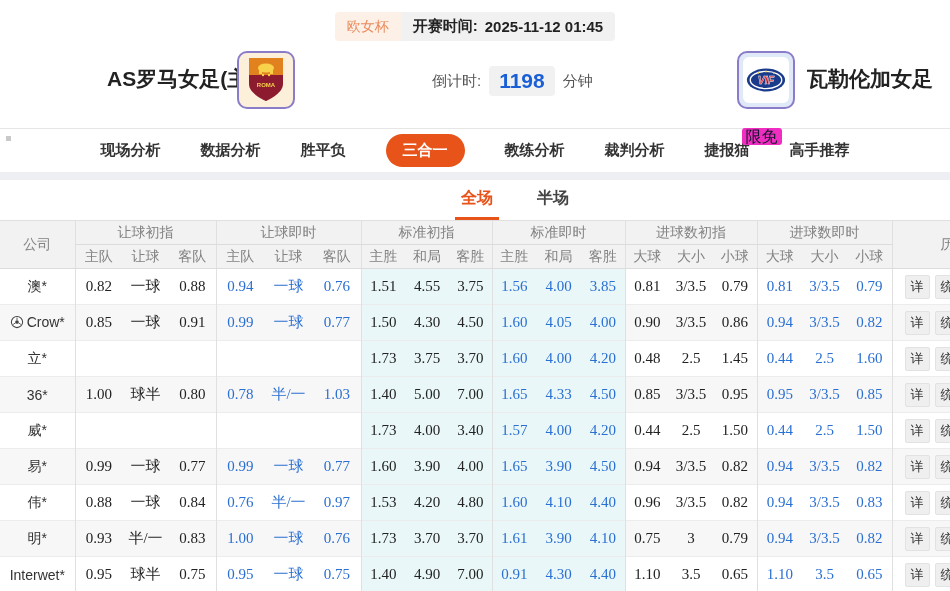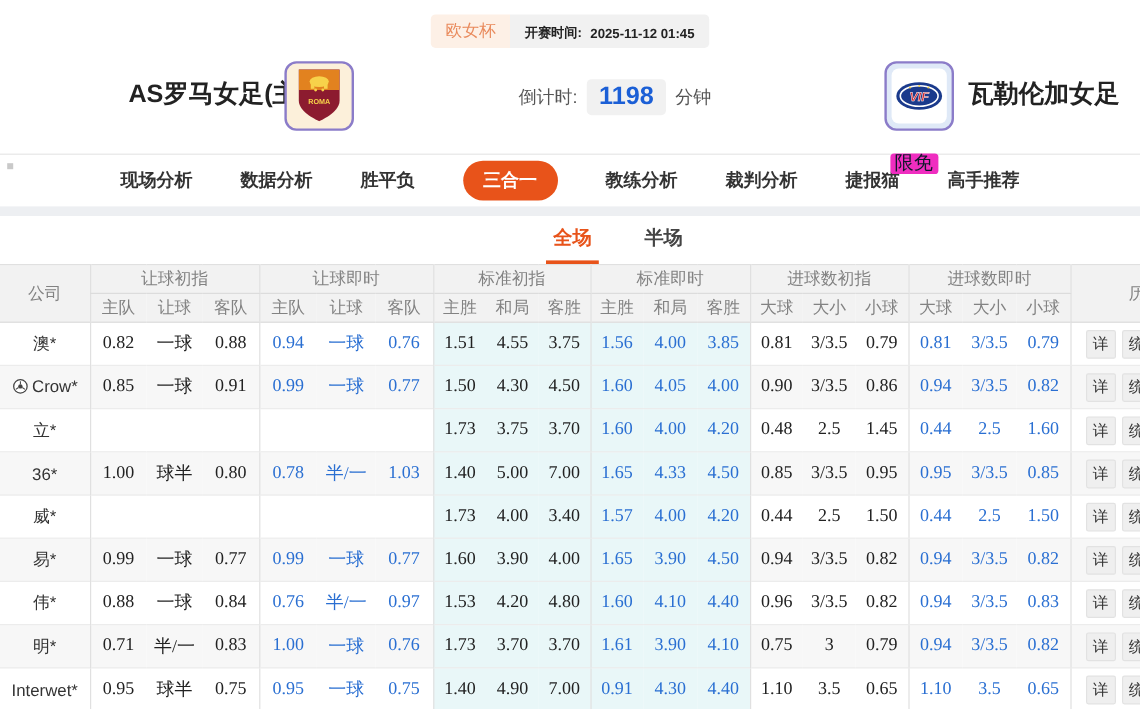--- a/index.html
+++ b/index.html
@@ -19,22 +19,22 @@
   }
   *{box-sizing:border-box;margin:0;padding:0;}
   html,body{background:#fff;}
   body{font-family:"Liberation Sans","DejaVu Sans",sans-serif;}
   .page{position:relative;width:950px;height:591px;overflow:hidden;background:#fff;}
 
   
   .match-bar{position:absolute;top:12px;left:0;width:100%;display:flex;justify-content:center;}
   .league-chip{background:var(--league-chip-bg);color:var(--league-chip-text);font-size:14px;
     padding:5px 12px;border-radius:4px 0 0 4px;display:flex;align-items:center;}
-  .time-chip{background:var(--chip-gray);color:#222;font-size:11px;font-weight:bold;
-    padding:5px 12px;border-radius:0 4px 4px 0;display:flex;align-items:flex-end;gap:7px;}
+  .time-chip{background:var(--chip-gray);color:#222;font-size:15px;font-weight:bold;
+    padding:5px 12px;border-radius:0 4px 4px 0;display:flex;align-items:center;gap:7px;}
 
   .team-name{position:absolute;top:62px;font-size:21px;font-weight:bold;color:#222;line-height:34px;}
   .home-name{left:75px;margin-left:32px;}
   .away-name{left:807px;}
   .logo-box{position:absolute;top:51px;width:58px;height:58px;border:2px solid var(--box-border);
     border-radius:10px;display:flex;align-items:center;justify-content:center;}
   .home-box{left:237px;background:var(--home-box-bg);}
   .away-box{left:737px;background:var(--away-box-bg);}
   .away-inner{width:46px;height:46px;background:#fff;border-radius:6px;display:flex;align-items:center;justify-content:center;}
 
@@ -375,21 +375,21 @@
             <td class="val init gs">0.96</td>
             <td class="val init">3/3.5</td>
             <td class="val init">0.82</td>
             <td class="val live gs">0.94</td>
             <td class="val live">3/3.5</td>
             <td class="val live">0.83</td>
             <td class="actions gs"><button class="mini-btn">详</button><button class="mini-btn">统</button></td>
           </tr>
           <tr class="alt">
             <td class="company">明*</td>
-            <td class="val init gs">0.71</td>
+            <td class="val init gs">0.93</td>
             <td class="val init">半/一</td>
             <td class="val init">0.83</td>
             <td class="val live gs">1.00</td>
             <td class="val live">一球</td>
             <td class="val live">0.76</td>
             <td class="val init tint gs">1.73</td>
             <td class="val init tint">3.70</td>
             <td class="val init tint">3.70</td>
             <td class="val live tint gs">1.61</td>
             <td class="val live tint">3.90</td>

